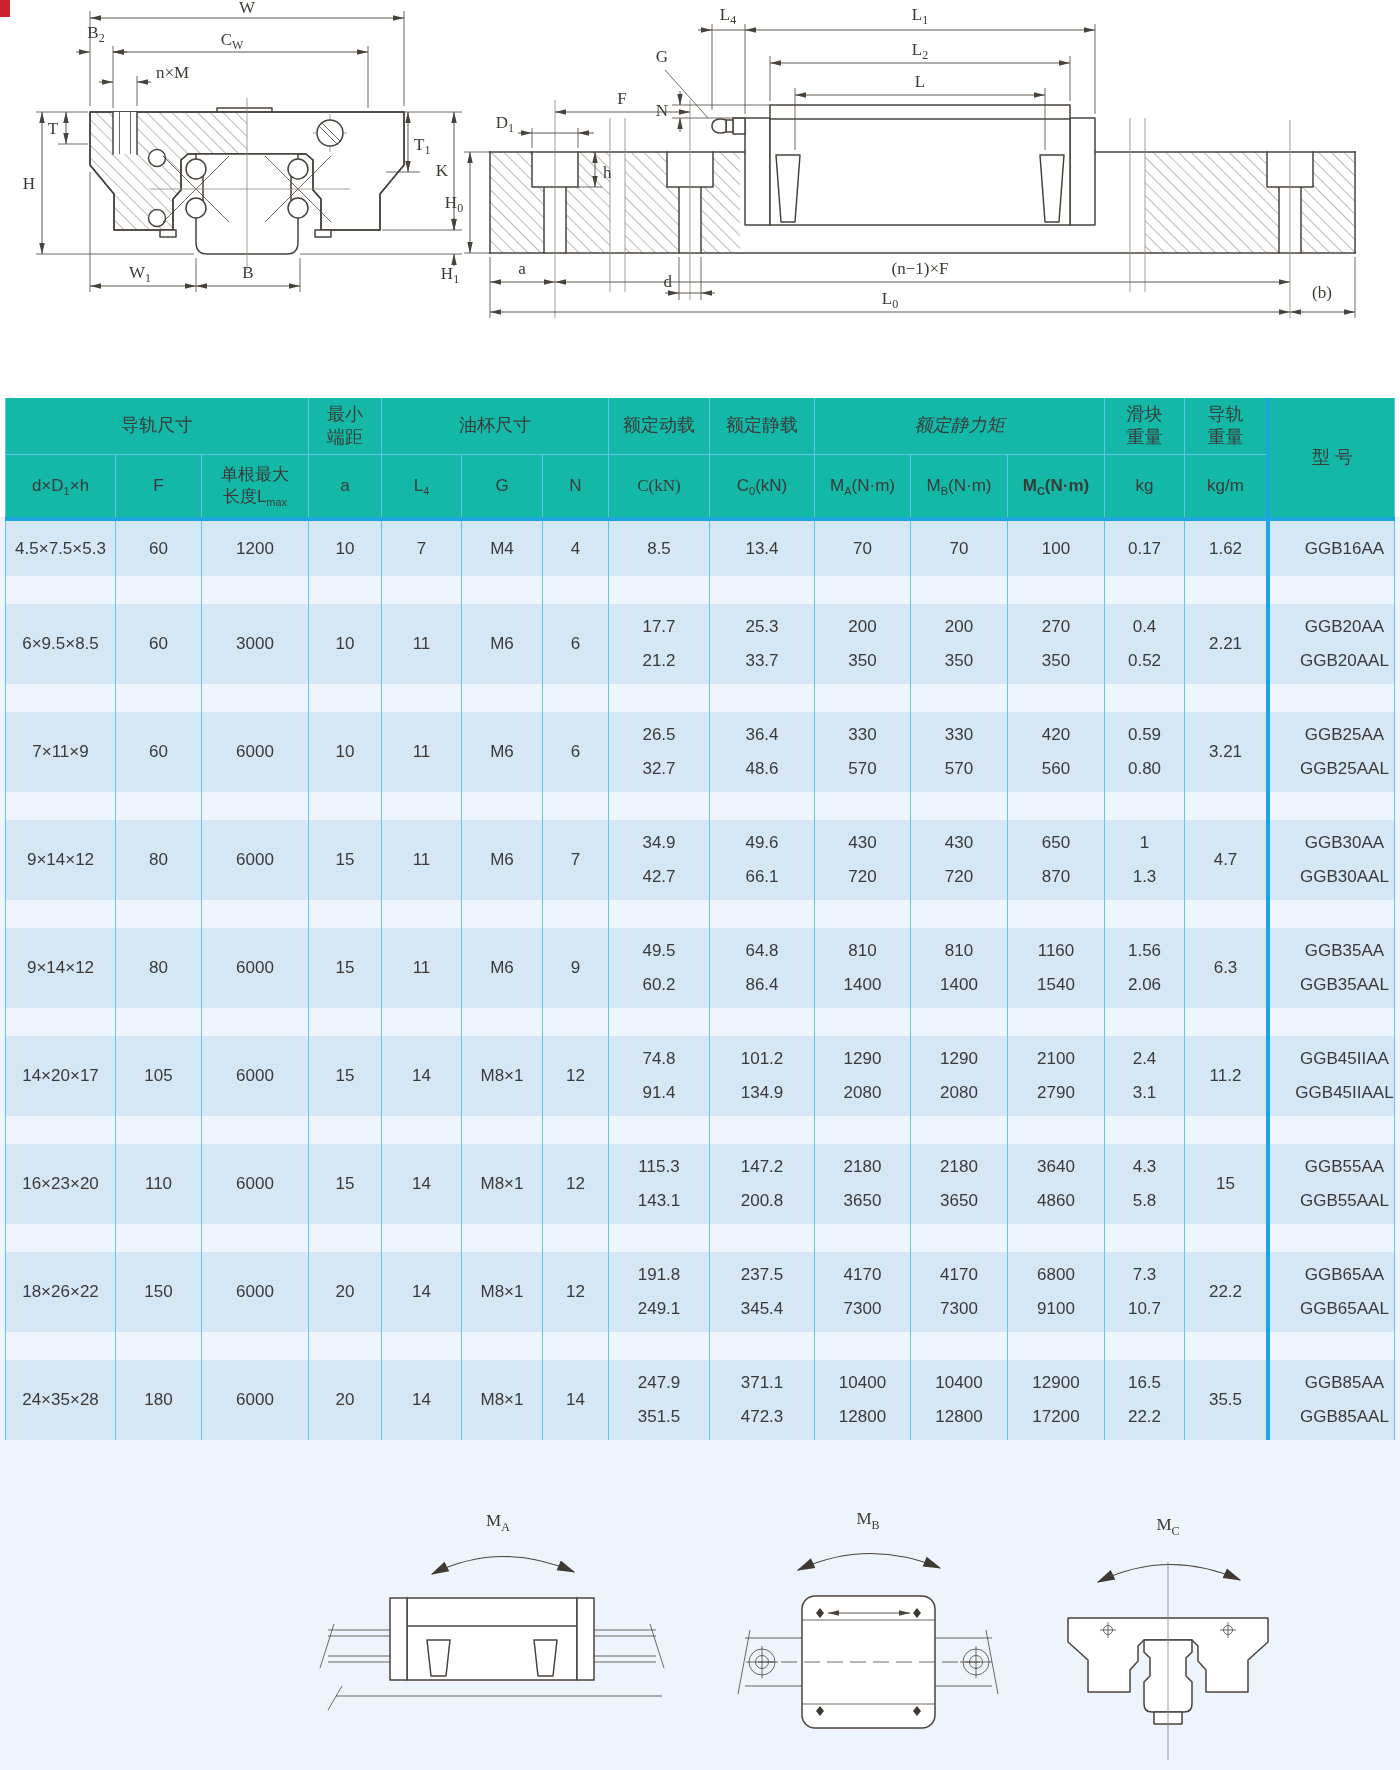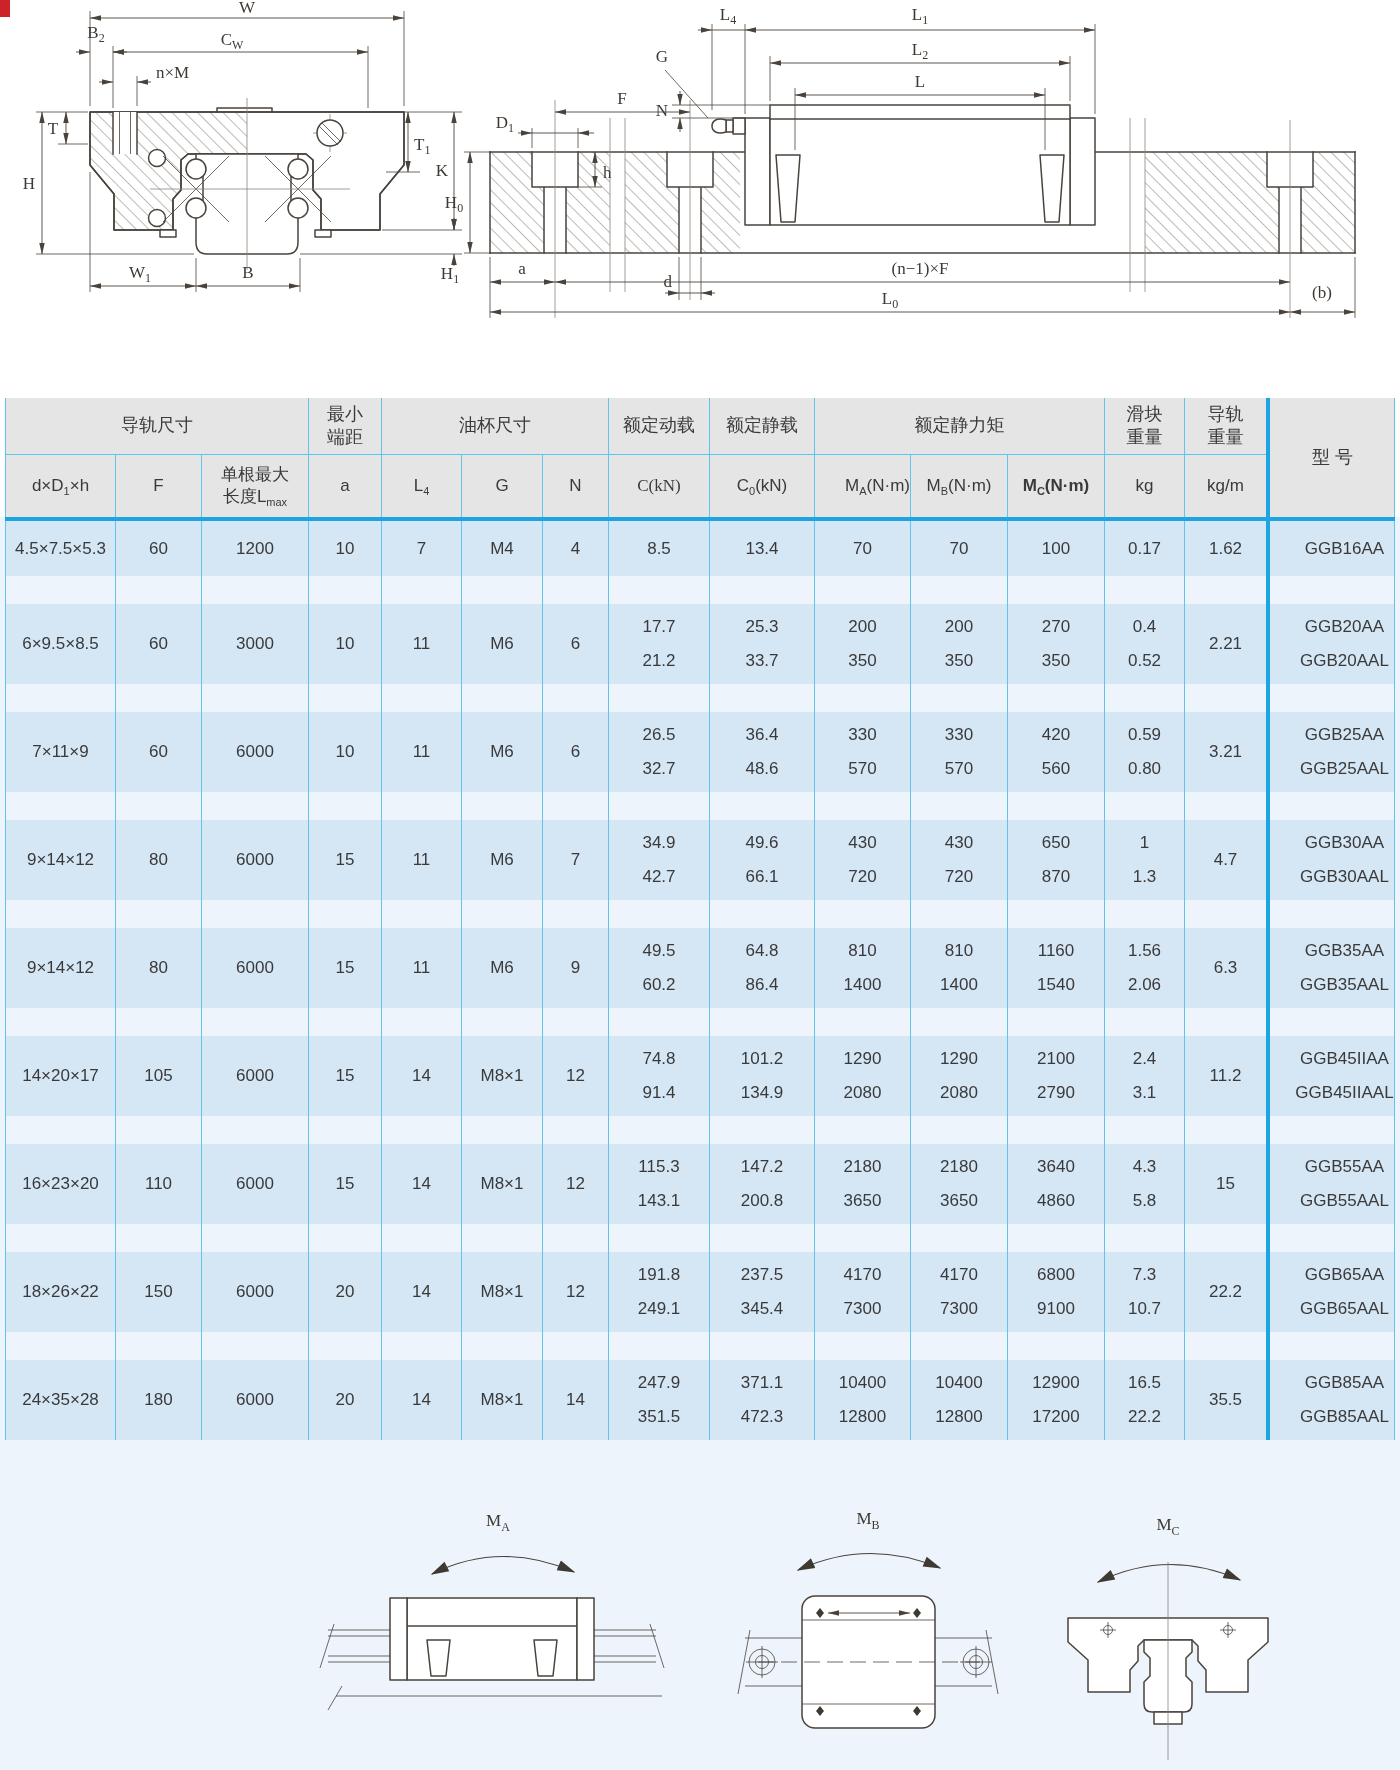--- a/index.html
+++ b/index.html
@@ -14,21 +14,21 @@
   .ow{stroke:#4a433c;stroke-width:1.5;fill:#ffffff;stroke-linejoin:round;}
   .thin{stroke:#4a433c;stroke-width:0.8;fill:none;}
   .cl{stroke:#8b847c;stroke-width:0.8;fill:none;}
   .dim{stroke:#4a433c;stroke-width:0.9;fill:none;}
   .moment{stroke:#4a433c;stroke-width:1.1;fill:none;}
   .dlab{font-family:"Liberation Serif","DejaVu Serif",serif;font-size:17px;fill:#3f3933;}
   .dlab .sub{font-size:12px;}
   .hatchfill{fill:url(#hatchp);}
   
   .tablewrap{position:absolute;left:5px;top:398px;width:1390px;}
-  .thead{display:grid;grid-template-columns:var(--cols);grid-template-rows:57px 62px;background:#e5e5e5;
+  .thead{display:grid;grid-template-columns:var(--cols);grid-template-rows:57px 62px;background:#14b8a6;
          border-left:1px solid var(--sep);border-right:1px solid var(--sep);box-sizing:border-box;}
   .hcell{display:flex;align-items:center;justify-content:center;text-align:center;
          font-size:18px;line-height:1.3;border-right:1px solid var(--sep);white-space:pre-line;box-sizing:border-box;}
   .hg{border-bottom:1px solid var(--sep);}
   .hs{font-size:17px;}
   .model-h{grid-column:15;grid-row:1/3;border-left:4px solid var(--accent);border-right:none;}
   .nbr{border-right:none;}
   sub{font-size:11px;line-height:0;}
   .thickline{height:4px;background:var(--accent);}
   .tbody{border-left:1px solid var(--sep);border-right:1px solid var(--sep);box-sizing:border-box;}
@@ -286,37 +286,37 @@
   </svg>
 
   <div class="tablewrap">
     <div class="thead">
       <div class="hcell hg" style="grid-column:1/4;grid-row:1;">导轨尺寸</div>
       <div class="hcell hg" style="grid-column:4/5;grid-row:1;">最小
 端距</div>
       <div class="hcell hg" style="grid-column:5/8;grid-row:1;">油杯尺寸</div>
       <div class="hcell hg" style="grid-column:8/9;grid-row:1;">额定动载</div>
       <div class="hcell hg" style="grid-column:9/10;grid-row:1;">额定静载</div>
-      <div class="hcell hg" style="grid-column:10/13;grid-row:1;">额定静力矩</div>
+      <div class="hcell hg" style="grid-column:10/13;grid-row:1;font-style:italic;">额定静力矩</div>
       <div class="hcell hg" style="grid-column:13/14;grid-row:1;">滑块
 重量</div>
       <div class="hcell hg nbr" style="grid-column:14/15;grid-row:1;">导轨
 重量</div>
       <div class="hcell model-h">型  号</div>
 
       <div class="hcell hs" style="grid-column:1;grid-row:2;"><span><span>d×D</span><sub>1</sub><span>×h</span></span></div>
       <div class="hcell hs" style="grid-column:2;grid-row:2;">F</div>
       <div class="hcell hs" style="grid-column:3;grid-row:2;"><span><span>单根最大</span><br><span>长度L</span><sub>max</sub></span></div>
       <div class="hcell hs" style="grid-column:4;grid-row:2;">a</div>
       <div class="hcell hs" style="grid-column:5;grid-row:2;"><span><span>L</span><sub>4</sub></span></div>
       <div class="hcell hs" style="grid-column:6;grid-row:2;">G</div>
       <div class="hcell hs" style="grid-column:7;grid-row:2;">N</div>
       <div class="hcell hs" style="grid-column:8;grid-row:2;font-family:Liberation Serif, serif;">C(kN)</div>
       <div class="hcell hs" style="grid-column:9;grid-row:2;"><span><span>C</span><sub>0</sub><span>(kN)</span></span></div>
-      <div class="hcell hs" style="grid-column:10;grid-row:2;justify-content:flex-end;"><span><span>M</span><sub>A</sub><span>(N·m)</span></span></div>
+      <div class="hcell hs" style="grid-column:10;grid-row:2;"><span><span>M</span><sub>A</sub><span>(N·m)</span></span></div>
       <div class="hcell hs" style="grid-column:11;grid-row:2;"><span><span>M</span><sub>B</sub><span>(N·m)</span></span></div>
       <div class="hcell hs" style="grid-column:12;grid-row:2;font-weight:bold;"><span><span>M</span><sub>C</sub><span>(N·m)</span></span></div>
       <div class="hcell hs" style="grid-column:13;grid-row:2;">kg</div>
       <div class="hcell hs nbr" style="grid-column:14;grid-row:2;">kg/m</div>
     </div>
     <div class="thickline"></div>
     <div class="tbody">
         <div class="trow band rh1">
           <div class="tcell">4.5×7.5×5.3</div>
           <div class="tcell">60</div>

